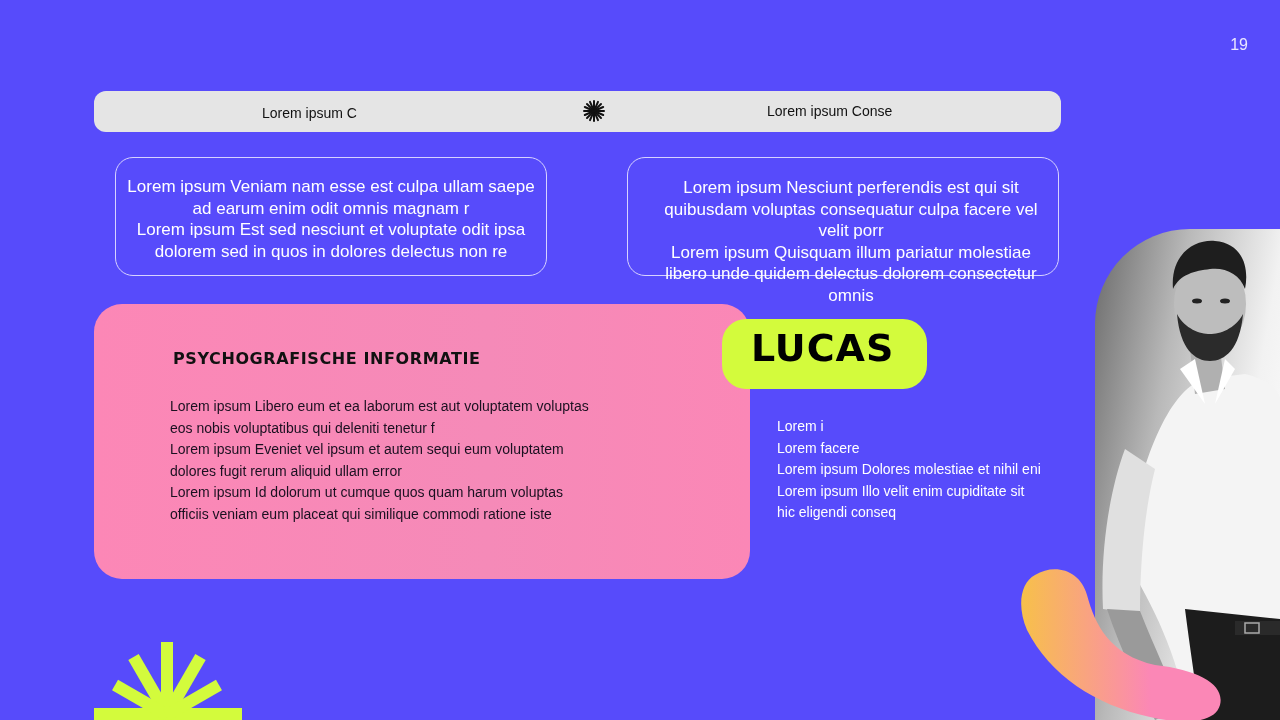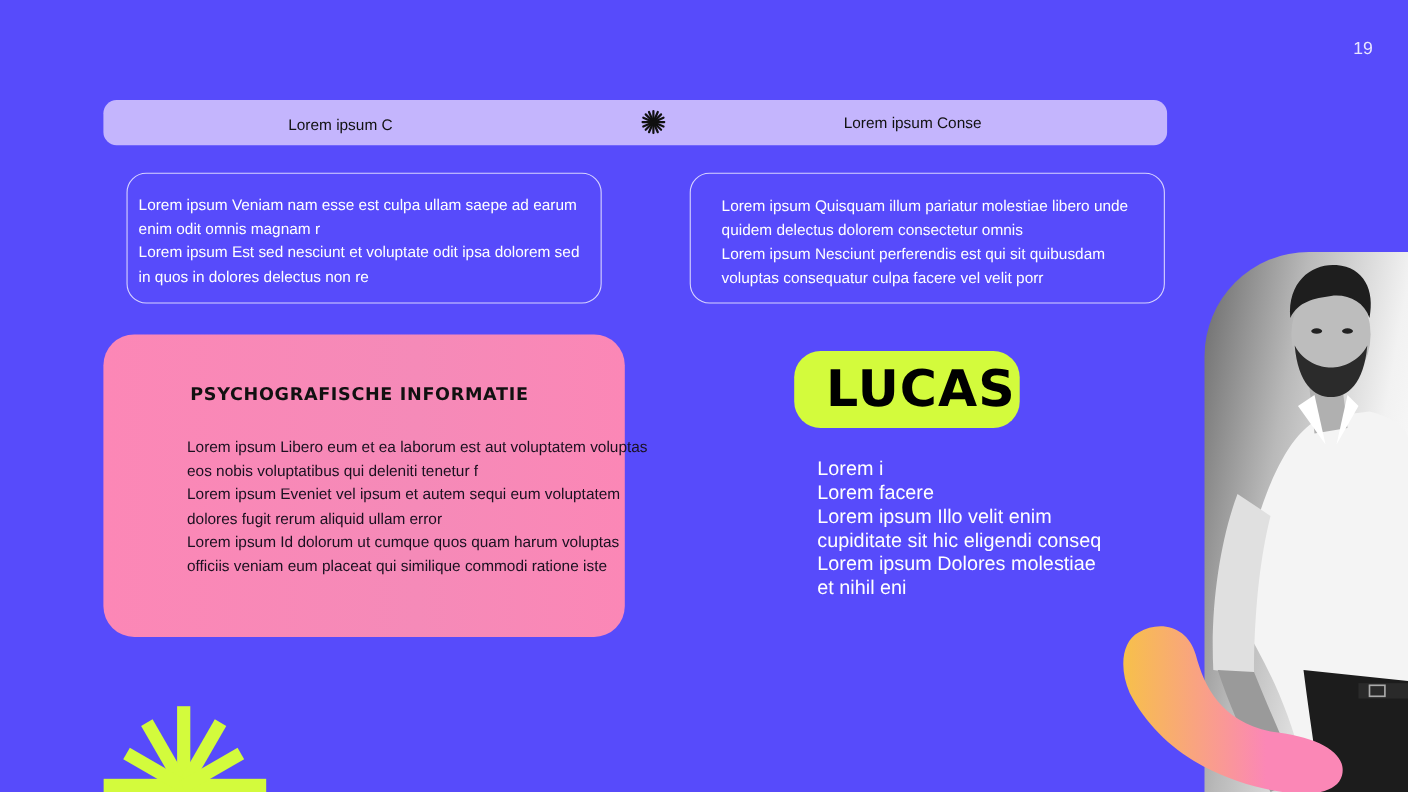--- a/index.html
+++ b/index.html
@@ -9,64 +9,64 @@
     font-family: "Liberation Sans", "DejaVu Sans", sans-serif;
     position: relative;
     color: #ffffff;
   }
   .page-number {
     position: absolute; right: 32px; top: 36px;
     font-size: 16px; color: #e9e6ff;
   }
   .top-bar {
     position: absolute; left: 94px; top: 91px; width: 967px; height: 41px;
-    background: #c4b5fd; border-radius: 12px;
+    background: #e5e5e5; border-radius: 12px;
   }
   .top-bar .left-label {
     position: absolute; left: 168px; top: 14px; font-size: 14px; color: #111;
   }
   .top-bar .right-label {
     position: absolute; left: 673px; top: 12px; font-size: 14px; color: #111;
   }
   .top-bar .star {
     position: absolute; left: 489px; top: 9px; width: 22px; height: 22px;
   }
   .outline-box {
     position: absolute; border: 1px solid #d7d3ff; border-radius: 18px;
-    font-size: 14px; line-height: 21.5px; color: #ffffff;
+    font-size: 17px; line-height: 21.5px; color: #ffffff; text-align: center;
   }
   .box-left { left: 115px; top: 157px; width: 432px; height: 119px; padding: 18px 10px 0 10px; }
   .box-right { left: 627px; top: 157px; width: 432px; height: 119px; padding: 19px 12px 0 28px; }
   .pink-card {
-    position: absolute; left: 94px; top: 304px; width: 474px; height: 275px;
+    position: absolute; left: 94px; top: 304px; width: 656px; height: 275px;
     background: linear-gradient(90deg, #fc87b6 0%, #f58ab8 60%, #fb87b6 100%);
     border-radius: 28px;
   }
   .pink-card .card-title {
     position: absolute; left: 79px; top: 45px;
     font-family: "DejaVu Sans", sans-serif; font-weight: bold;
     font-size: 16px; letter-spacing: 0.6px; color: #111;
     text-transform: uppercase;
   }
   .pink-card .card-body {
     position: absolute; left: 76px; top: 92px; width: 420px;
     font-size: 14px; line-height: 21.5px; color: #1a1020;
   }
   .name-pill {
     position: absolute; left: 722px; top: 319px; width: 205px; height: 70px;
     background: #d3fb3c; border-radius: 24px;
   }
   .name-text {
     position: absolute; left: 751px; top: 326px;
     font-family: "DejaVu Sans", sans-serif; font-weight: bold;
-    font-size: 46px; letter-spacing: 1px; color: #000;
+    font-size: 38px; letter-spacing: 1px; color: #000;
   }
   .name-details {
-    position: absolute; left: 743px; top: 416px; width: 265px;
-    font-size: 18px; line-height: 21.5px; color: #ffffff;
+    position: absolute; left: 777px; top: 416px; width: 265px;
+    font-size: 14px; line-height: 21.5px; color: #ffffff;
   }
   .photo {
     position: absolute; left: 1095px; top: 229px; width: 185px; height: 491px;
     border-radius: 95px 0 0 0;
     overflow: hidden;
     background: linear-gradient(100deg, #6a6a6a 0%, #b9b9b9 35%, #f2f2f2 70%, #ffffff 100%);
   }
   .photo-shape { position: absolute; left: 0; top: 0; }
   .blob { position: absolute; left: 1015px; top: 565px; }
   .sunburst { position: absolute; left: 94px; top: 640px; }
@@ -92,41 +92,41 @@
   </svg>
   <span class="right-label">Lorem ipsum Conse</span>
 </div>
 
 <div class="outline-box box-left">
   <div>Lorem ipsum Veniam nam esse est culpa ullam saepe ad earum enim odit omnis magnam r</div>
   <div>Lorem ipsum Est sed nesciunt et voluptate odit ipsa dolorem sed in quos in dolores delectus non re</div>
 </div>
 
 <div class="outline-box box-right">
+  <div>Lorem ipsum Nesciunt perferendis est qui sit quibusdam voluptas consequatur culpa facere vel velit porr</div>
   <div>Lorem ipsum Quisquam illum pariatur molestiae libero unde quidem delectus dolorem consectetur omnis</div>
-  <div>Lorem ipsum Nesciunt perferendis est qui sit quibusdam voluptas consequatur culpa facere vel velit porr</div>
 </div>
 
 <div class="pink-card">
   <div class="card-title">Psychografische informatie</div>
   <div class="card-body">
     <div>Lorem ipsum Libero eum et ea laborum est aut voluptatem voluptas eos nobis voluptatibus qui deleniti tenetur f</div>
     <div>Lorem ipsum Eveniet vel ipsum et autem sequi eum voluptatem dolores fugit rerum aliquid ullam error</div>
     <div>Lorem ipsum Id dolorum ut cumque quos quam harum voluptas officiis veniam eum placeat qui similique commodi ratione iste</div>
   </div>
 </div>
 
 <div class="name-pill"></div>
 <div class="name-text">LUCAS</div>
 
 <div class="name-details">
   <div>Lorem i</div>
   <div>Lorem facere</div>
+  <div>Lorem ipsum Dolores molestiae et nihil eni</div>
   <div>Lorem ipsum Illo velit enim cupiditate sit hic eligendi conseq</div>
-  <div>Lorem ipsum Dolores molestiae et nihil eni</div>
 </div>
 
 <div class="photo">
   <svg class="photo-shape" width="185" height="491" viewBox="0 0 185 491">
 
     <path d="M30 330 C40 250 70 160 110 150 L150 145 C170 150 185 160 185 170 L185 491 L95 491 C80 420 60 380 30 330 Z" fill="#f4f4f4"></path>
 
     <path d="M30 220 C15 260 5 320 8 380 L45 385 C45 330 50 280 60 240 Z" fill="#e0e0e0"></path>
 
     <path d="M12 380 L45 382 C60 420 75 450 85 480 L60 491 C45 460 25 420 12 380 Z" fill="#9a9a9a"></path>

